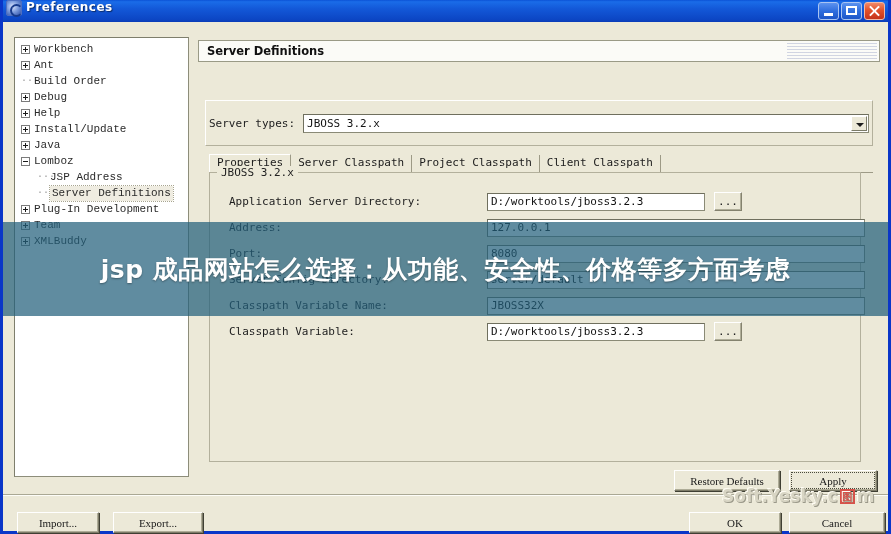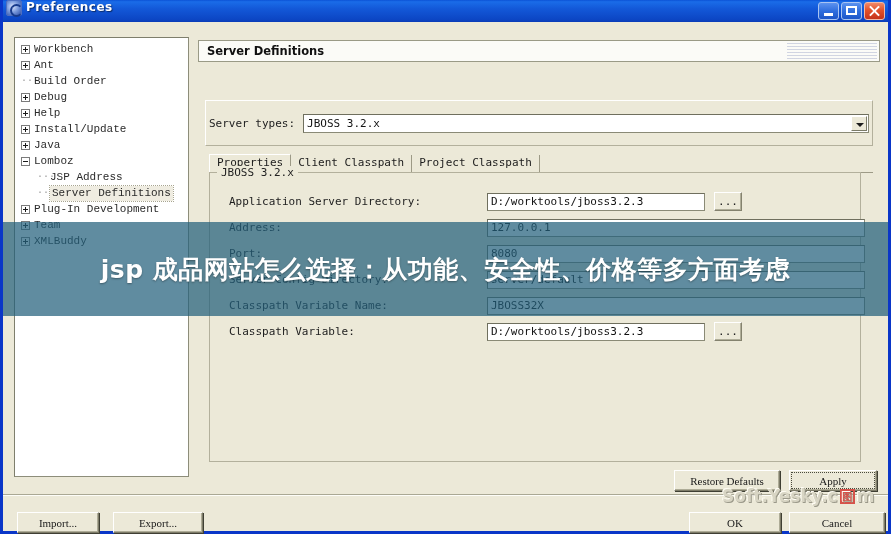--- a/index.html
+++ b/index.html
@@ -541,22 +541,23 @@
       <div class="server-row">
         <span class="lblmono">Server types:</span>
         <div class="combo">
           <span class="cval">JBOSS 3.2.x</span>
           <span class="arrowbox"></span>
         </div>
       </div>
 
       <div class="tabstrip">
         <div class="tab active">Properties</div>
+        <div class="tab">Server Classpath</div>
+        <div class="tab">Project Classpath</div>
         <div class="tab">Client Classpath</div>
-        <div class="tab">Project Classpath</div>
       </div>
 
       <div class="props-group"></div>
       <div class="props-legend">JBOSS 3.2.x</div>
 
       <div class="form-row" style="top:170px">
         <span class="flabel">Application Server Directory:</span>
         <span class="field w-short">D:/worktools/jboss3.2.3</span>
         <span class="browse">...</span>
       </div>

